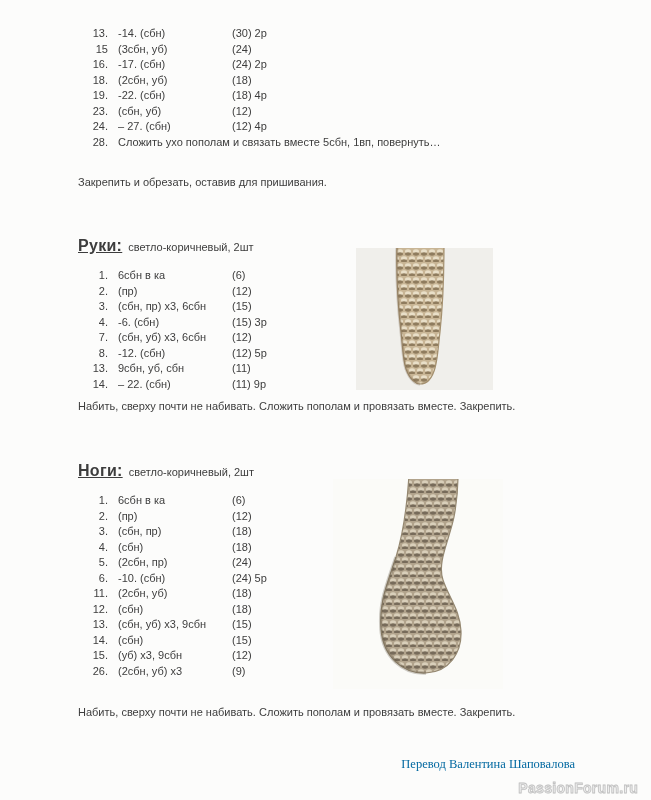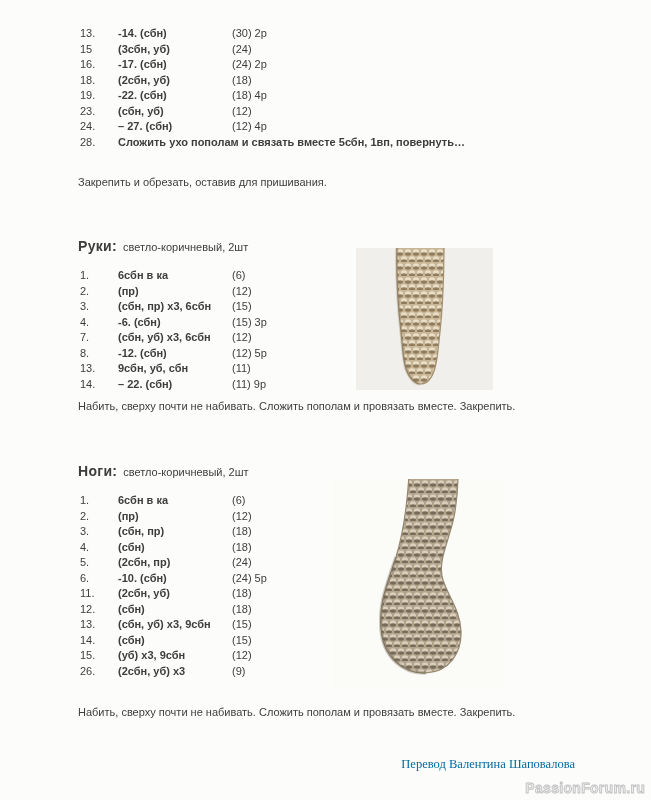--- a/index.html
+++ b/index.html
@@ -7,41 +7,41 @@
     width:651px; height:800px; position:relative; overflow:hidden;
     background:#fcfcfb;
     font-family:"Liberation Sans", sans-serif;
     color:#3d3d3d;
   }
   .page { position:absolute; inset:0; }
 
   
   .rowlist { position:absolute; left:80px; width:540px; }
   .row { position:relative; height:15.5px; line-height:15.5px; font-size:11px; white-space:nowrap; }
-  .row .num { display:inline-block; width:28px; }
-  .row .ins { margin-left:10px;font-weight:bold; }
+  .row .num { display:inline-block; width:28px; text-align:right; }
+  .row .ins { margin-left:10px; }
   .row .count { position:absolute; left:152px; top:0; }
 
   .para { position:absolute; left:78px; font-size:11px; white-space:nowrap; }
 
   .sec-head { position:absolute; left:78px; white-space:nowrap; }
-  .sec-title { font-size:14px; font-weight:bold; letter-spacing:0.3px; }
+  .sec-title { font-size:16px; font-weight:bold; text-decoration:underline; letter-spacing:0.3px; }
   .sec-sub { font-size:11px; margin-left:6px; }
 
   .photo { position:absolute; overflow:hidden; }
   .photo svg { display:block; }
   .photo-arm { left:356px; top:248px; width:137px; height:142px; background:#f0efeb; }
   .photo-leg { left:333px; top:479px; width:170px; height:210px; background:#fbfbf8; }
 
   .credit {
     position:absolute; right:76px; top:757px;
     font-family:"Liberation Serif", serif; font-size:12.5px; color:#0369a1; white-space:nowrap;
   }
   .watermark {
-    position:absolute; right:6px; top:780px;
+    position:absolute; right:13px; top:780px;
     font-size:14px; font-weight:bold; letter-spacing:0.3px; white-space:nowrap;
     color:#eeeeee; -webkit-text-stroke:0.8px #c2c2c2;
     text-shadow:0 0 1px #cccccc;
   }
 </style>
 </head>
 <body>
 
 <div class="page">
 

